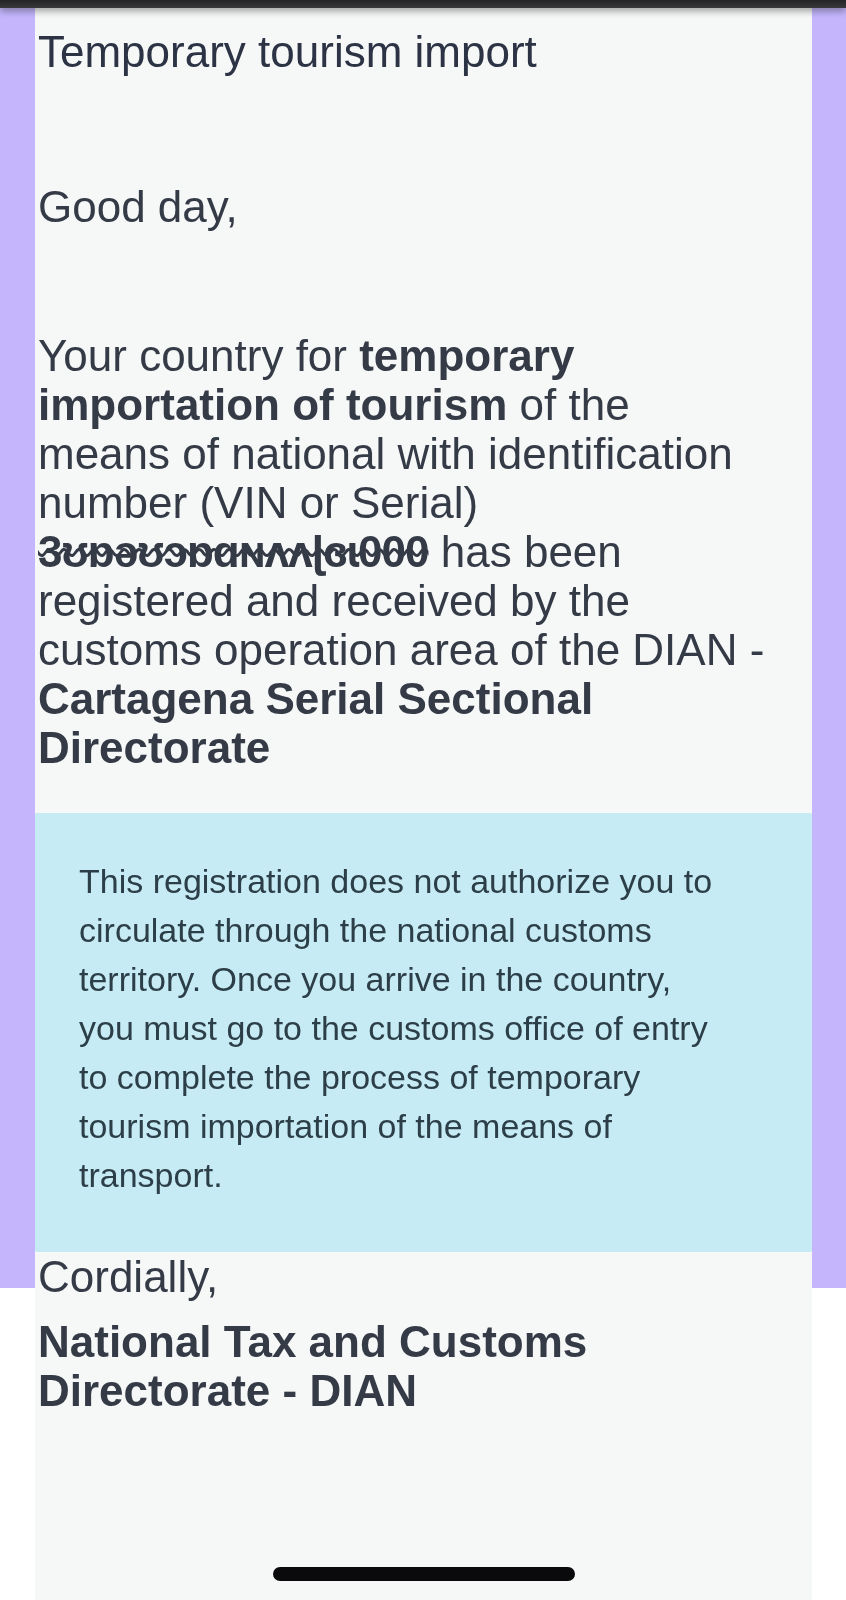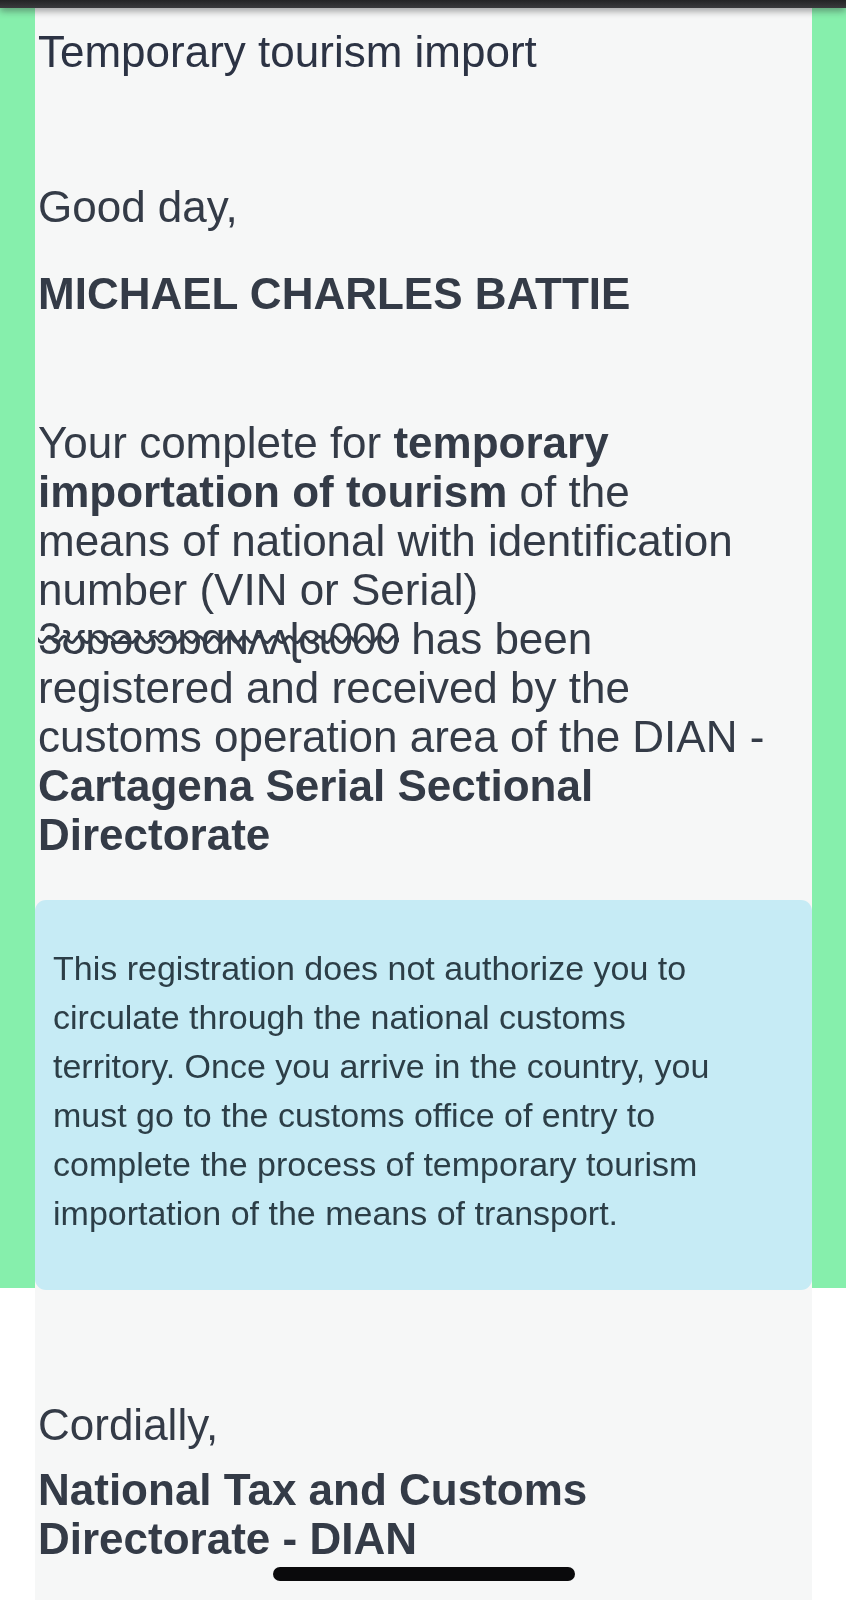--- a/index.html
+++ b/index.html
@@ -5,21 +5,21 @@
   * { margin: 0; padding: 0; box-sizing: border-box; }
   html, body {
     width: 846px; height: 1600px;
     background: #ffffff;
     font-family: "Liberation Sans", "DejaVu Sans", sans-serif;
     overflow: hidden;
   }
   .screen {
     position: relative;
     width: 846px; height: 1288px;
-    background: #86efac;
+    background: #c4b5fd;
   }
   .top-edge-bar {
     position: absolute;
     top: 0; left: 0; right: 0;
     height: 8px;
     background: linear-gradient(#232325, #3a3a3d);
     box-shadow: 0 3px 7px rgba(40,40,45,0.45);
     z-index: 3;
   }
   .content-area {
@@ -39,41 +39,41 @@
   .body-text {
     font-size: 44px;
     line-height: 49px;
     color: #343b47;
   }
   .greeting { margin-top: 106px; }
   .recipient { margin-top: 38px; font-weight: 700; }
   .paragraph { margin-top: 100px; width: 735px; }
   .paragraph b { font-weight: 700; }
   .vin {
-    font-weight: 400;
+    font-weight: 700;
     letter-spacing: -1px;
     text-decoration: line-through;
     text-decoration-style: wavy;
     text-decoration-thickness: 2.5px;
     margin-top: 46px;
   }
   .notice-box {
     margin-top: 41px;
     margin-left: -3px;
     width: 777px;
     background: #c6ebf5;
-    border-radius: 11px;
-    padding: 44px 84px 52px 18px;
+    border-radius: 2px;
+    padding: 44px 84px 52px 44px;
   }
   .notice-text {
     font-size: 34px;
     line-height: 49px;
     color: #2c3e47;
   }
-  .closing { margin-top: 110px; }
+  .closing { }
   .signature { margin-top: 16px; font-weight: 700; width: 740px; }
   .home-indicator {
     position: absolute;
     left: 273px; top: 1567px;
     width: 302px; height: 14px;
     border-radius: 8px;
     background: #0a0a0c;
     z-index: 4;
   }
 </style>
@@ -83,23 +83,22 @@
 <div class="screen">
 
   <div class="top-edge-bar"></div>
 
   <div class="content-area">
 
     <div class="doc-title">Temporary tourism import</div>
 
     <div class="body-text greeting">Good day,</div>
 
-    <div class="body-text recipient">MICHAEL CHARLES BATTIE</div>
 
-    <div class="body-text paragraph"><span>Your complete for </span><b>temporary importation of tourism</b><span> of the means of national with identification number (VIN or Serial) </span><span class="vin">3ʊɒəʊɔɒɑɴʌʌɭɞɩ000</span><span> has been registered and received by the customs operation area of the DIAN - </span><b>Cartagena Serial Sectional Directorate</b></div>
+    <div class="body-text paragraph"><span>Your country for </span><b>temporary importation of tourism</b><span> of the means of national with identification number (VIN or Serial) </span><span class="vin">3ʊɒəʊɔɒɑɴʌʌɭɞɩ000</span><span> has been registered and received by the customs operation area of the DIAN - </span><b>Cartagena Serial Sectional Directorate</b></div>
 
     <div class="notice-box">
       <div class="notice-text">This registration does not authorize you to circulate through the national customs territory. Once you arrive in the country, you must go to the customs office of entry to complete the process of temporary tourism importation of the means of transport.</div>
     </div>
 
     <div class="body-text closing">Cordially,</div>
 
     <div class="body-text signature">National Tax and Customs Directorate - DIAN</div>
 
   </div>

